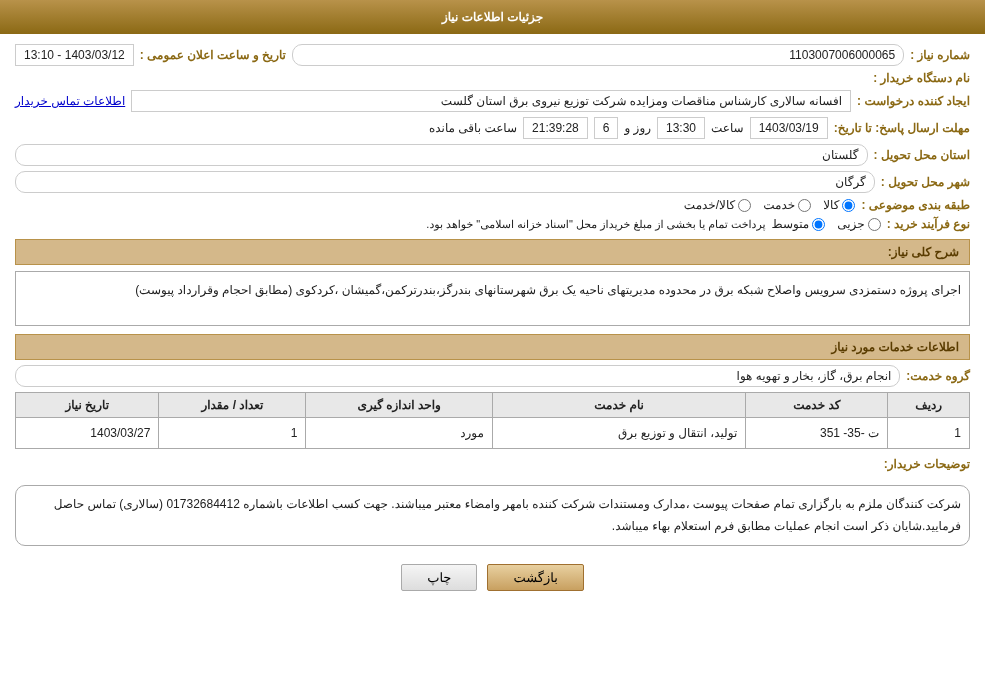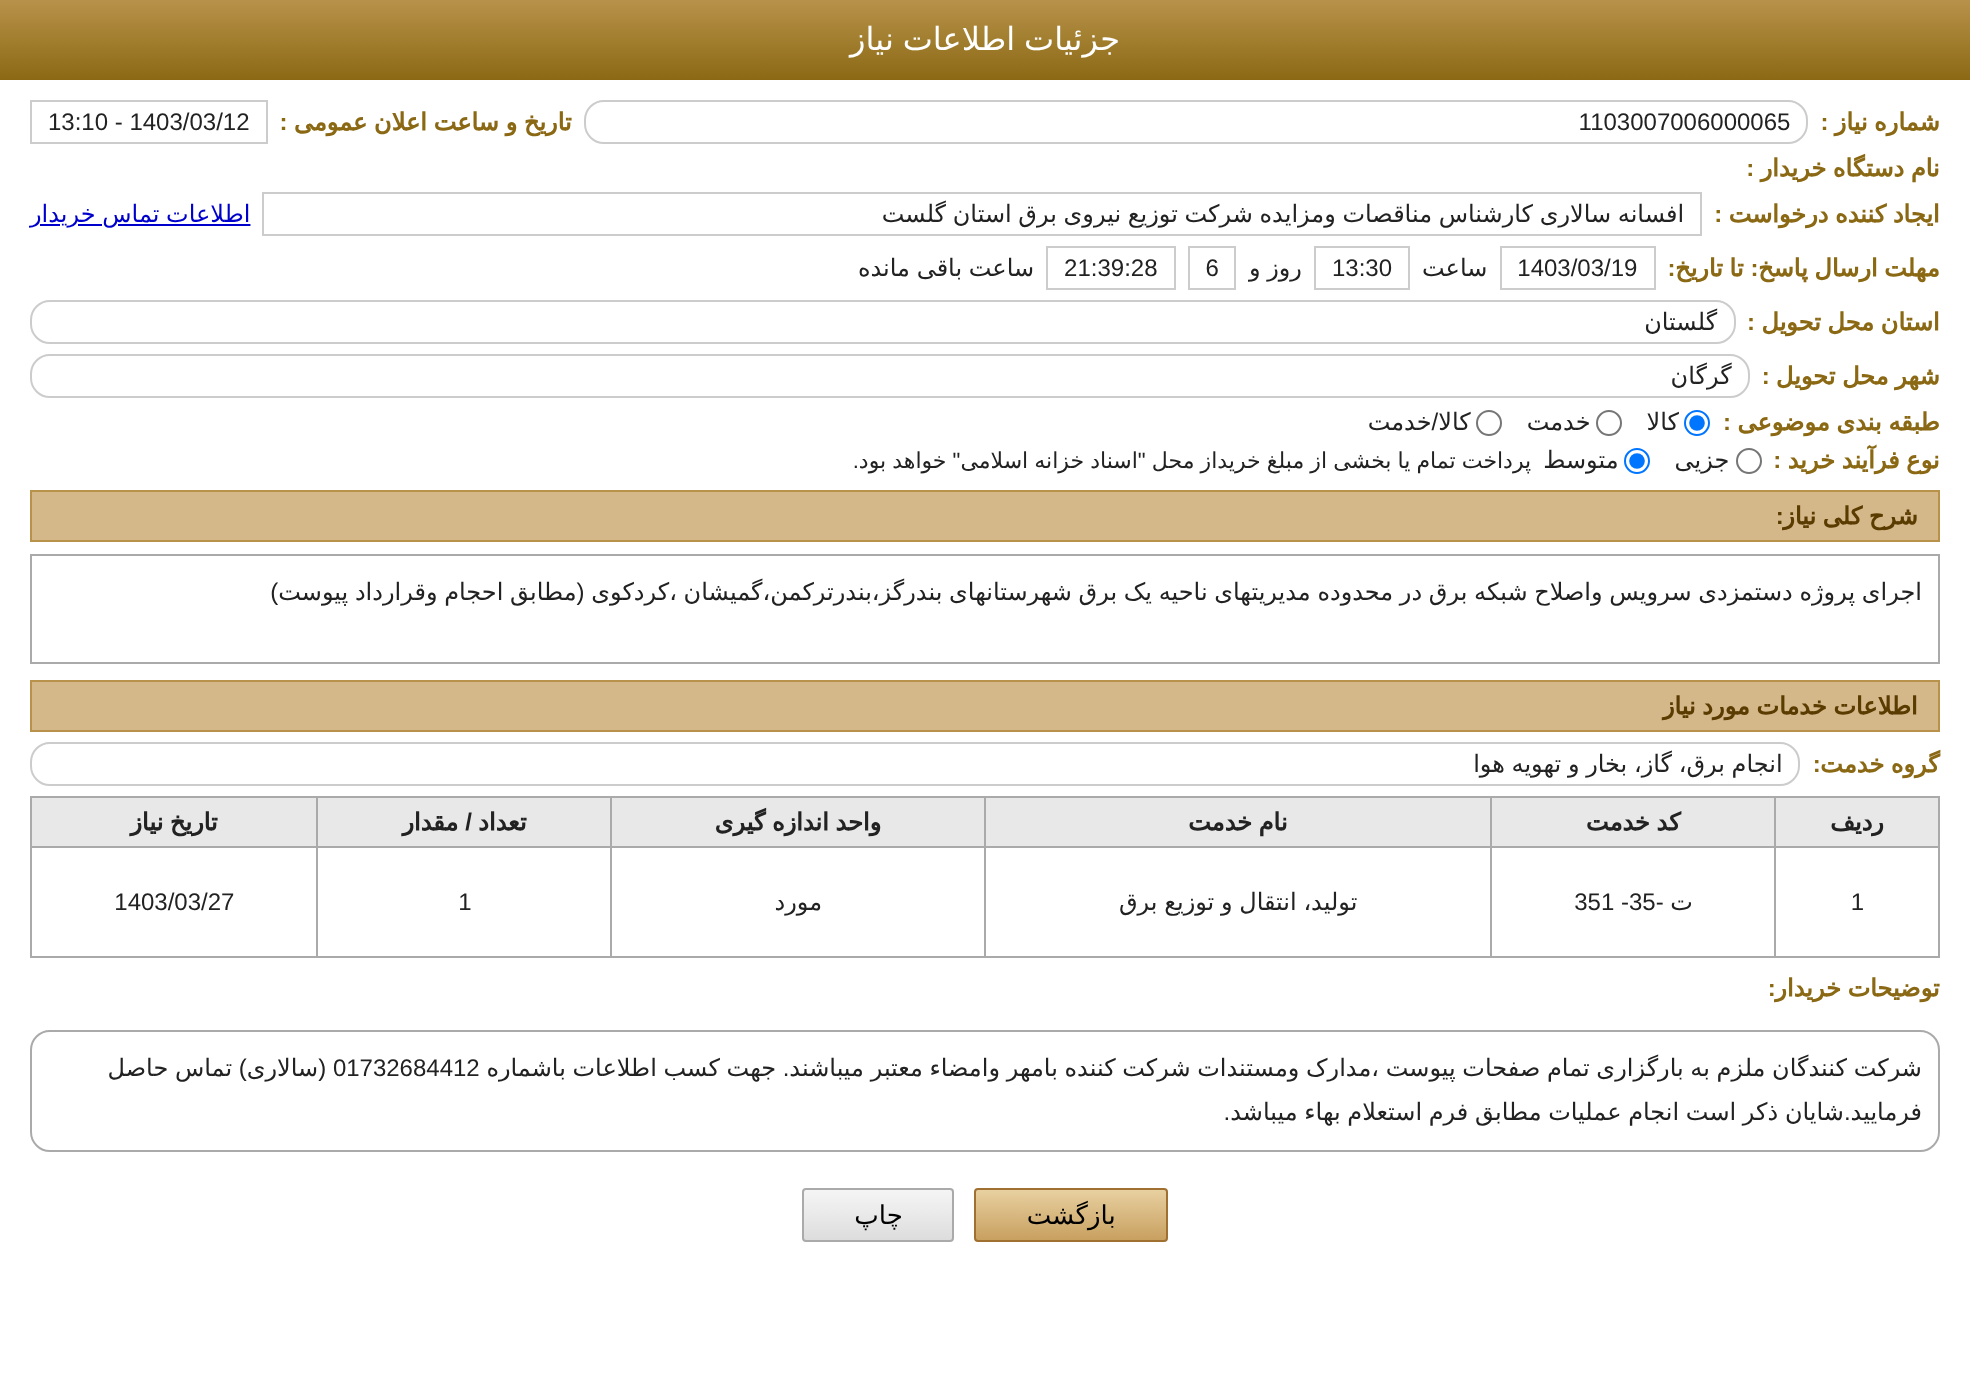--- a/index.html
+++ b/index.html
@@ -14,22 +14,22 @@
       max-width: 985px;
       margin: 0 auto;
       background: #fff;
       min-height: 691px;
     }
     .header {
       background: linear-gradient(to bottom, #b8924a, #8b6914);
       color: #fff;
       text-align: center;
       padding: 10px 0;
-      font-size: 16px;
-      font-weight: normal;
+      font-size: 12px;
+      font-weight: bold;
     }
     .content {
       padding: 10px 15px;
     }
     .blue-link {
       color: #00c;
       text-decoration: underline;
       cursor: pointer;
     }
     .section-header {
@@ -66,22 +66,22 @@
     }
     .services-table th {
       background: #e8e8e8;
       border: 1px solid #aaa;
       padding: 5px 8px;
       text-align: center;
       font-weight: bold;
     }
     .services-table td {
       border: 1px solid #aaa;
-      padding: 20px 8px;
-      text-align: center;
+      padding: 8px 8px;
+      text-align: right;
     }
     .footer-note {
       border: 1px solid #aaa;
       background: #fff;
       padding: 8px;
       margin: 8px 0;
       line-height: 1.8;
       text-align: right;
     }
     .btn-row {

